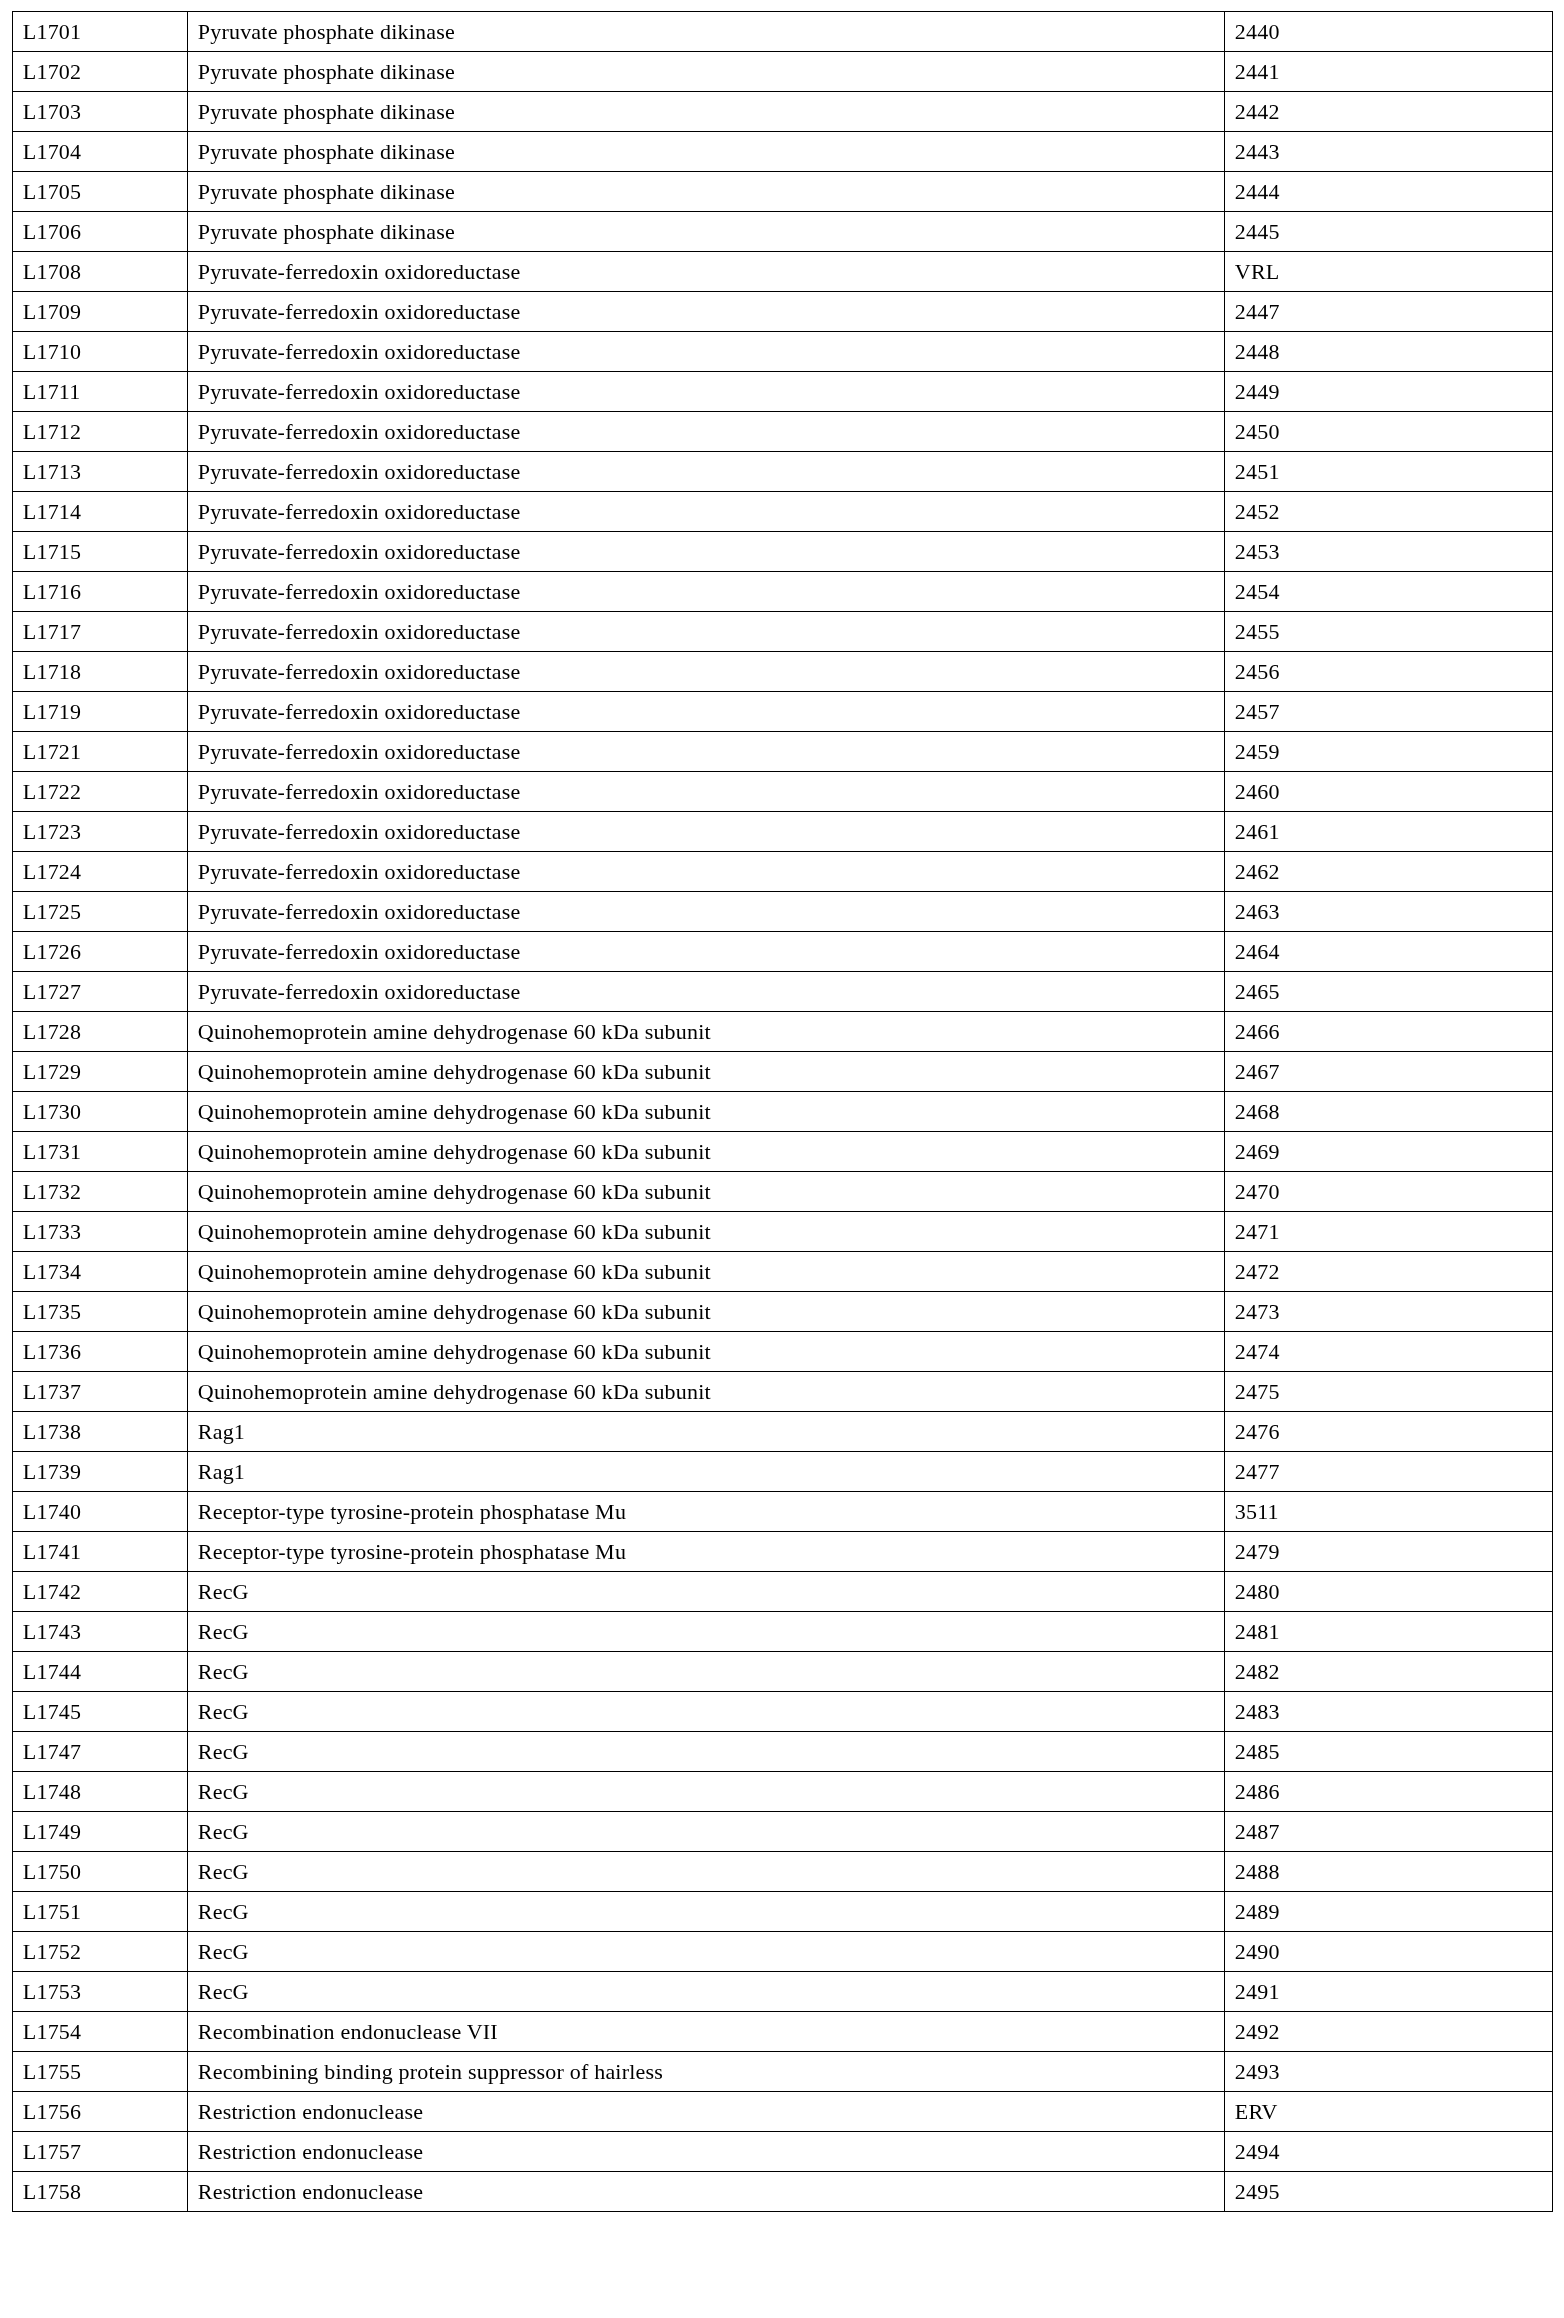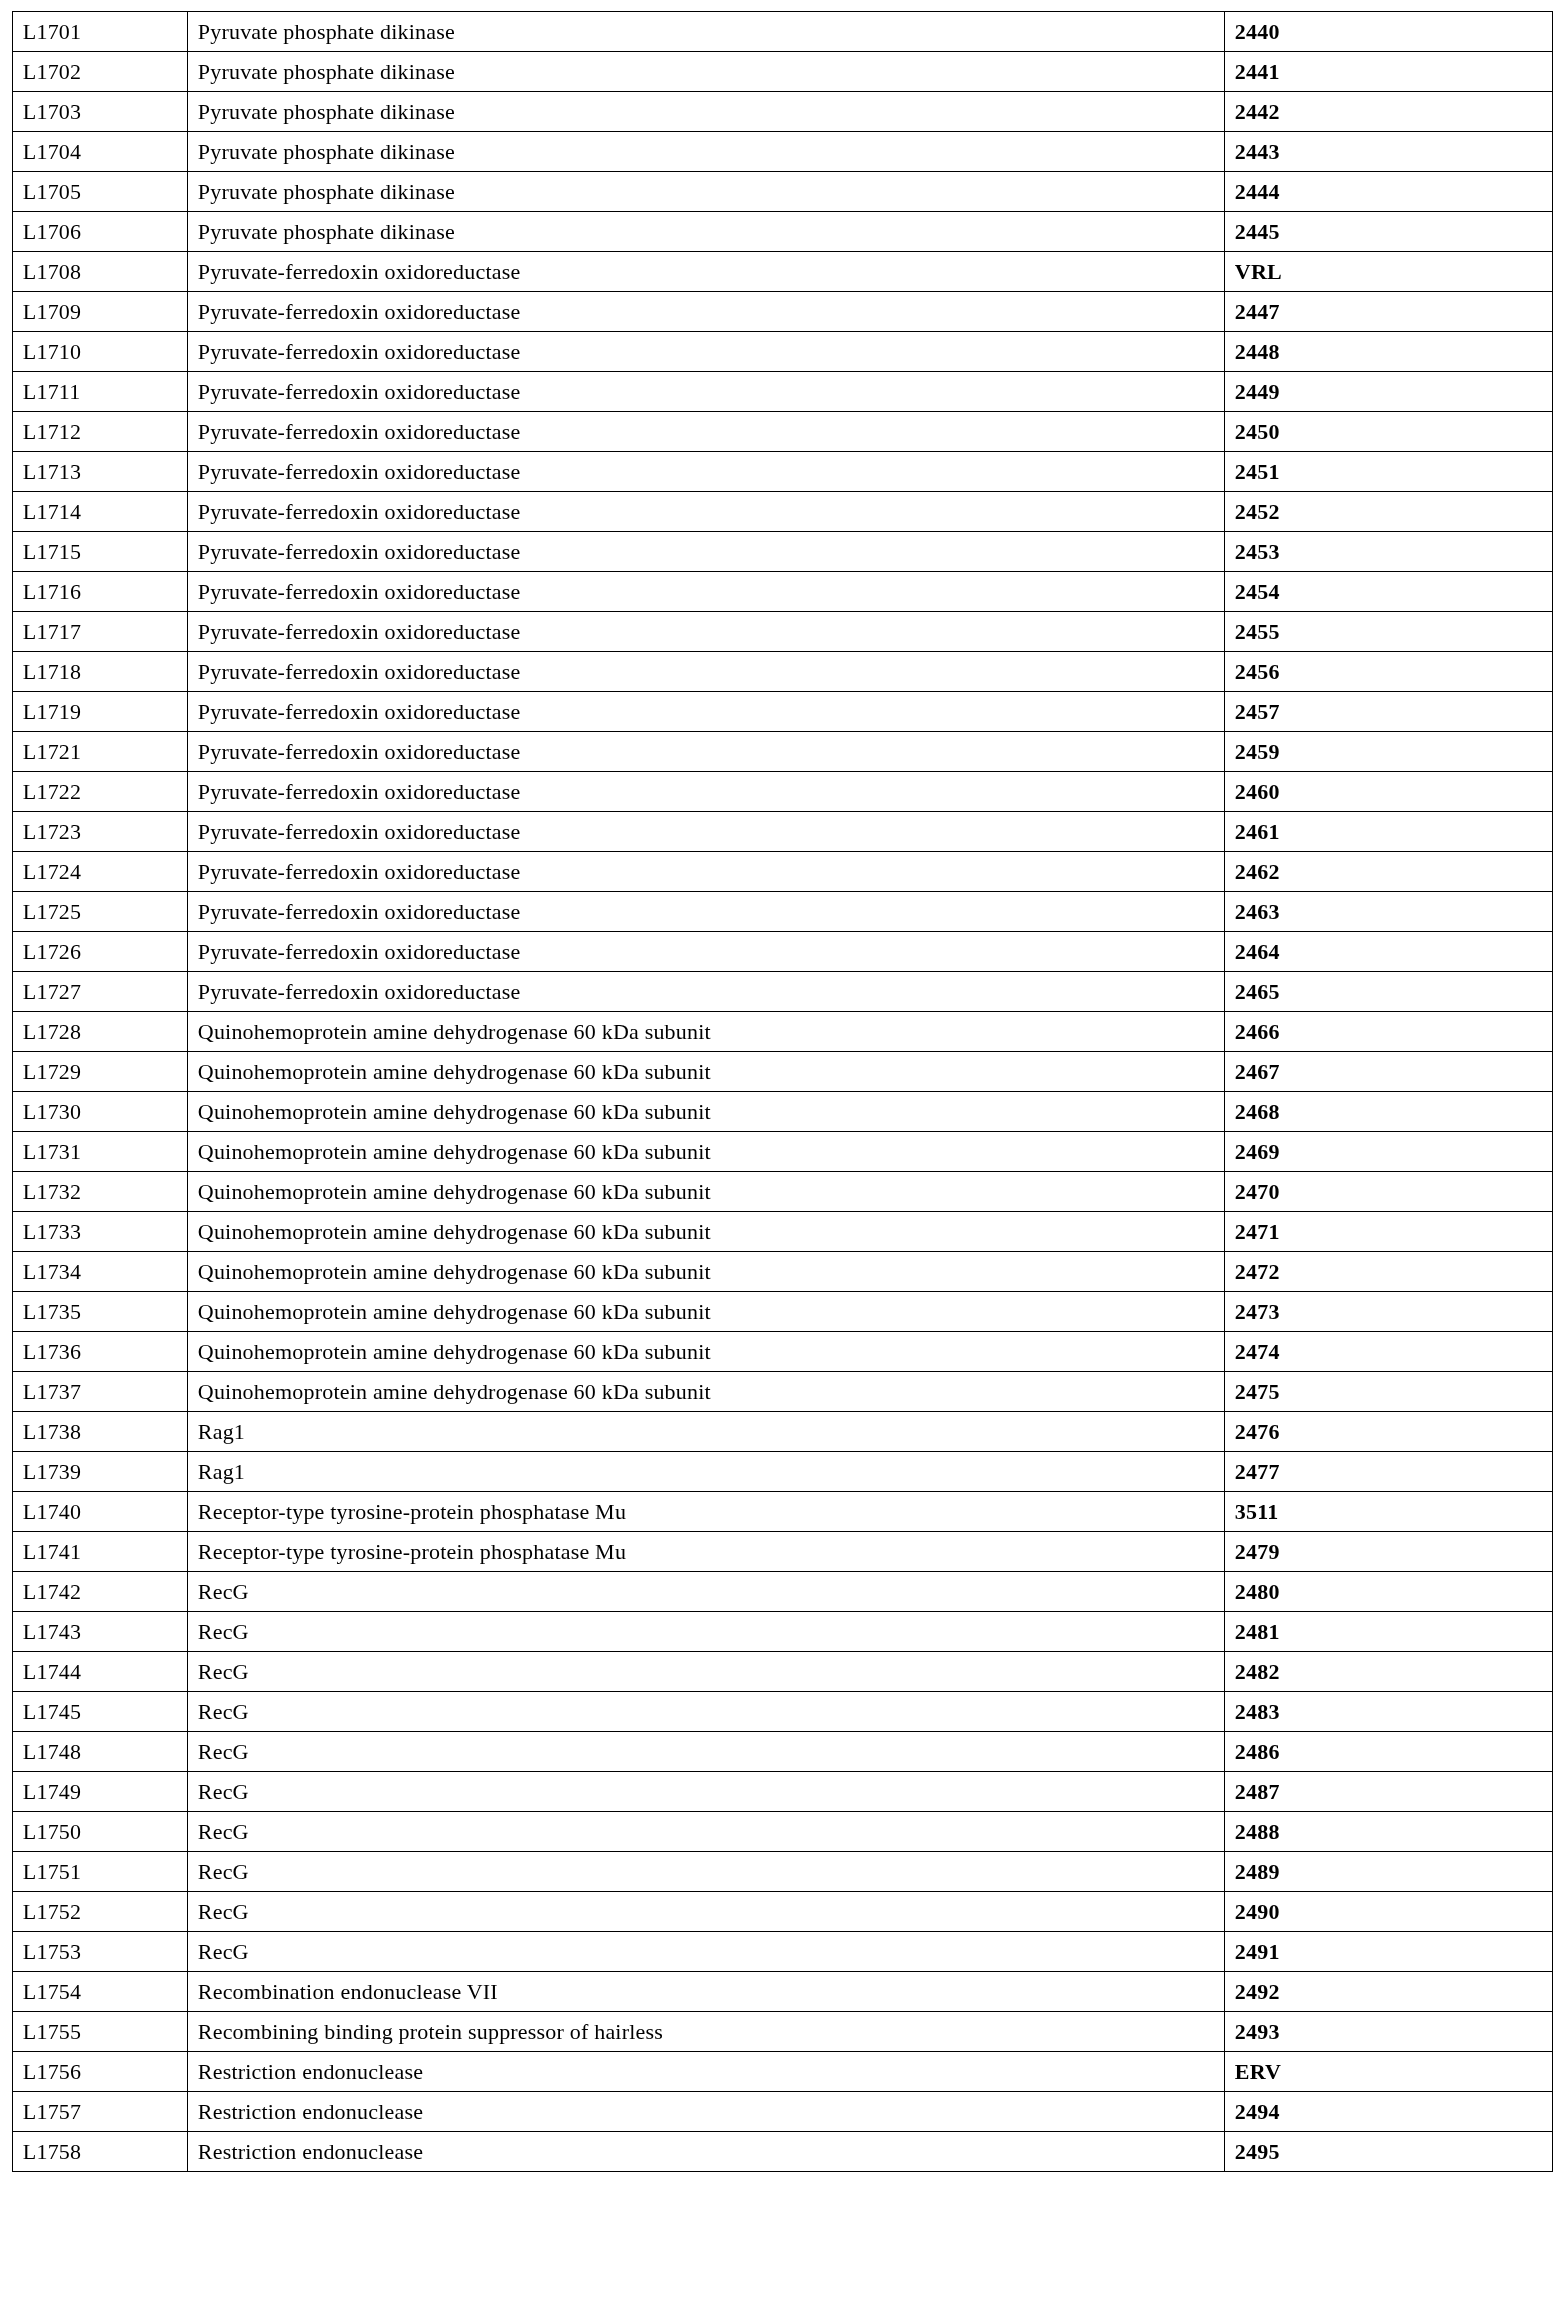--- a/index.html
+++ b/index.html
@@ -39,21 +39,21 @@
     padding: 0 0 0 10px;
     font-size: 22px;
     line-height: 39px;
     vertical-align: middle;
     white-space: nowrap;
     overflow: hidden;
     letter-spacing: 0.2px;
   }
   td.id-cell   { padding-left: 11px; font-family: Liberation Serif, serif; }
   td.desc-cell { padding-left: 11.8px; }
-  td.seq-cell  { padding-left: 11px; font-weight: bold; }
+  td.seq-cell  { padding-left: 11px; }
 </style>
 </head>
 <body>
 
 <div id="page">
   <table class="seq-table">
     <colgroup>
       <col class="c-id">
       <col class="c-desc">
       <col class="c-seq">
@@ -268,20 +268,25 @@
           <td class="id-cell">L1744</td>
           <td class="desc-cell">RecG</td>
           <td class="seq-cell">2482</td>
         </tr>
         <tr>
           <td class="id-cell">L1745</td>
           <td class="desc-cell">RecG</td>
           <td class="seq-cell">2483</td>
         </tr>
         <tr>
+          <td class="id-cell">L1747</td>
+          <td class="desc-cell">RecG</td>
+          <td class="seq-cell">2485</td>
+        </tr>
+        <tr>
           <td class="id-cell">L1748</td>
           <td class="desc-cell">RecG</td>
           <td class="seq-cell">2486</td>
         </tr>
         <tr>
           <td class="id-cell">L1749</td>
           <td class="desc-cell">RecG</td>
           <td class="seq-cell">2487</td>
         </tr>
         <tr>

